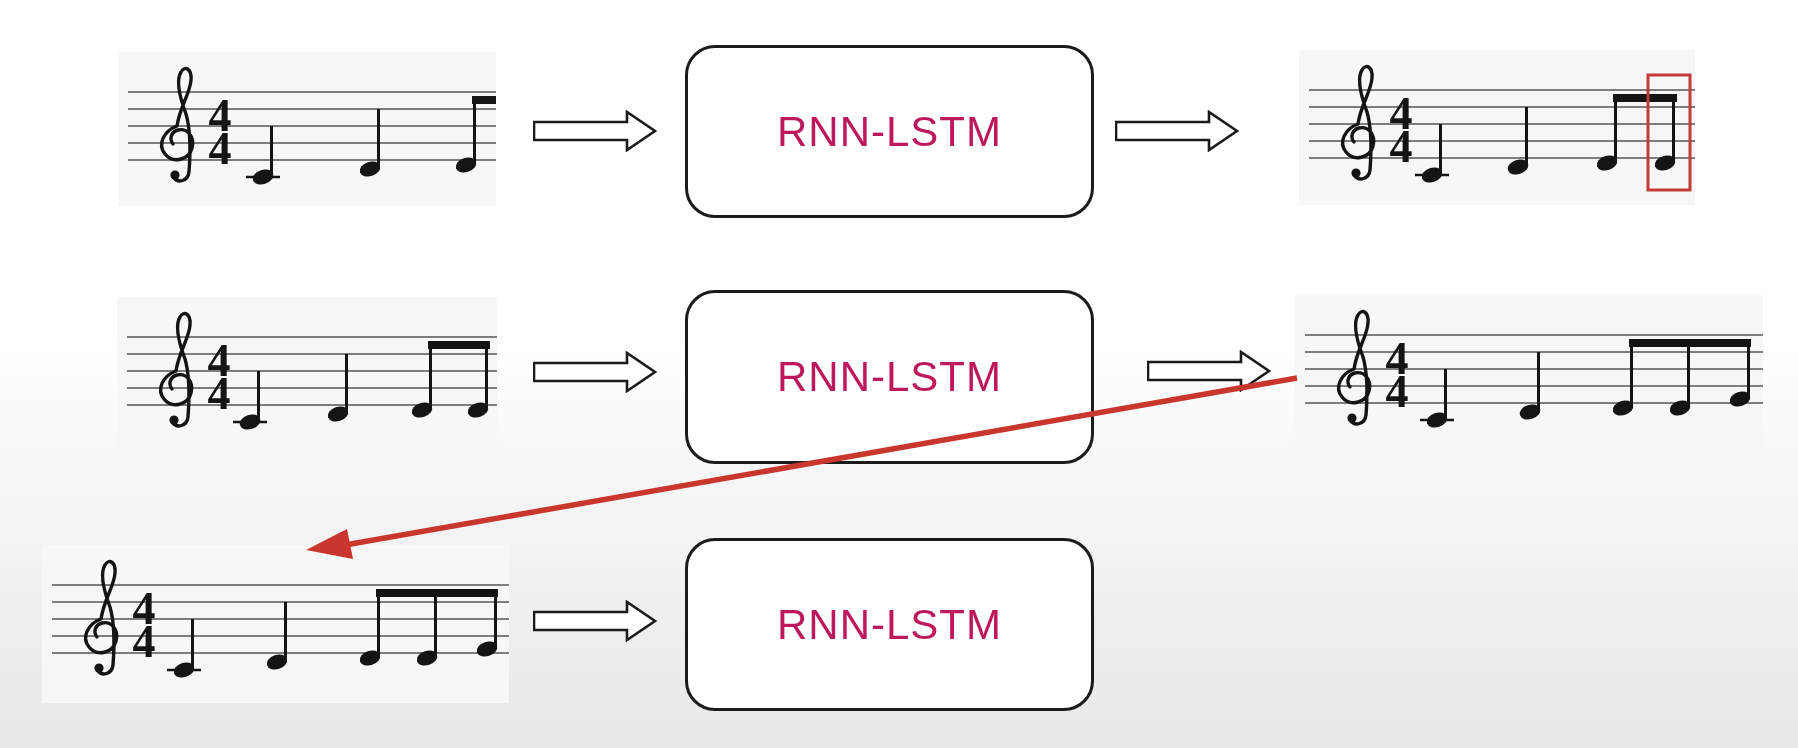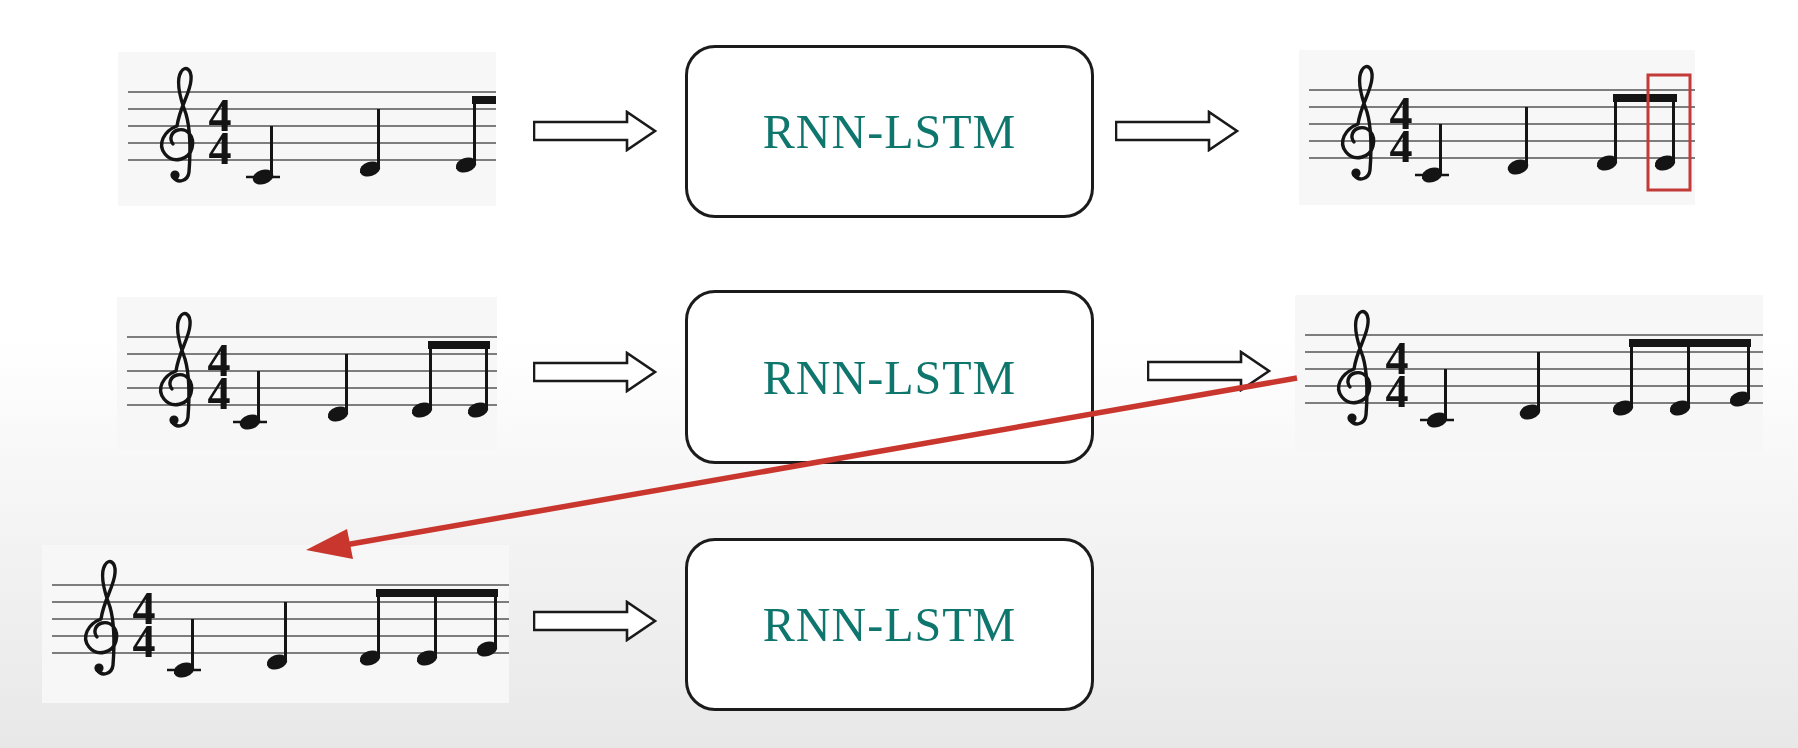--- a/index.html
+++ b/index.html
@@ -16,24 +16,24 @@
   .rnn-box{
     position:absolute;
     width:403px;height:167px;
     background:#ffffff;
     border:3px solid #1b1b1b;
     border-radius:30px;
     display:flex;align-items:center;justify-content:center;
     z-index:2;
   }
   .rnn-box span{
-    font-size:48px;
-    color:#0f766e;
+    font-size:42px;
+    color:#be185d;
     letter-spacing:1px;
-    font-family:Liberation Serif, serif;
+    font-family:Liberation Sans, sans-serif;
   }
   .overlay{position:absolute;left:0;top:0;z-index:5;pointer-events:none;}
   .ts{font-family:"Liberation Serif",serif;font-weight:700;font-size:46px;fill:#141414;}
 </style>
 </head>
 <body>
 
 <div class="stage">
 
   <div class="staff" style="left:118px;top:52px;width:378px;height:154px;">

